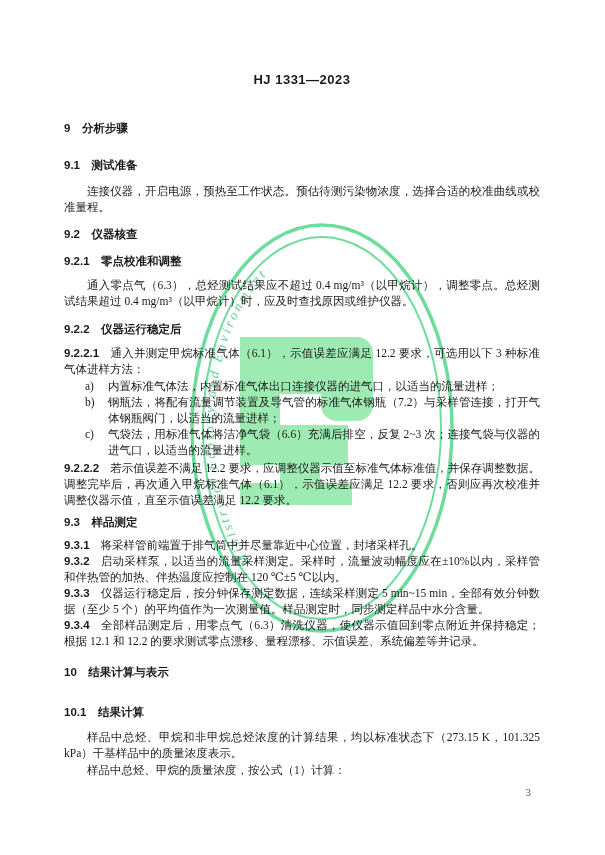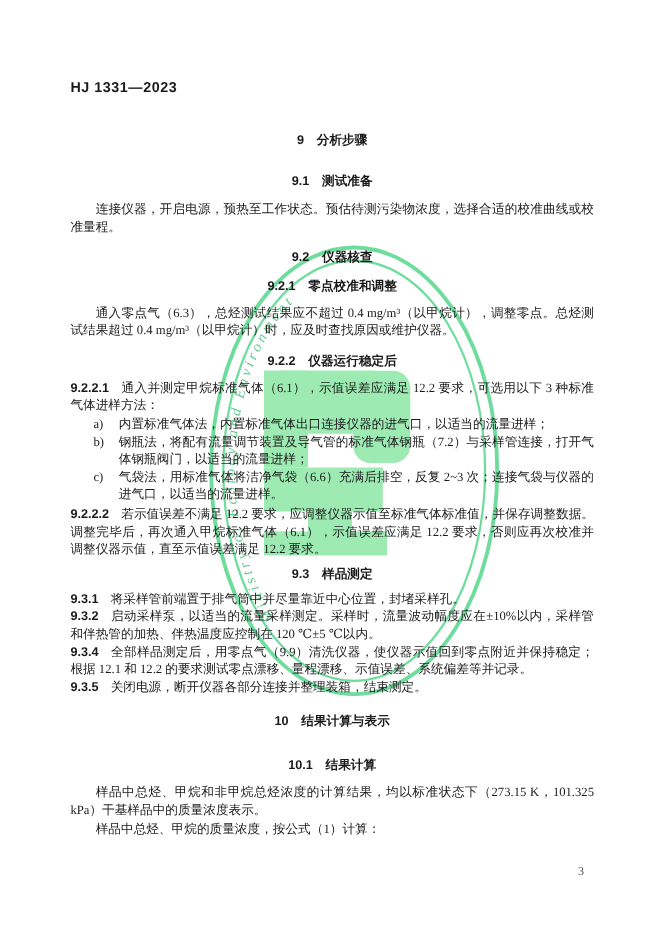--- a/index.html
+++ b/index.html
@@ -29,34 +29,34 @@
   
   .content{
     position:relative;
     z-index:1;
     padding:72px 65px 0 64px;
     font-size:11.5px;
     line-height:16px;
     text-align:justify;
   }
   .doc-header{
-    text-align:left;
+    text-align:center;
     font-family:"Liberation Sans","DejaVu Sans",sans-serif;
     font-weight:bold;
     font-size:13px;
     line-height:16px;
     letter-spacing:.5px;
   }
   .h{
     font-family:"Liberation Sans","DejaVu Sans",sans-serif;
     font-weight:bold;
     font-size:11.5px;
     line-height:16px;
     margin:0;
-    text-align:center;
+    text-align:left;
     white-space:pre-wrap;
   }
   p{margin:0;}
   .indent{text-indent:2em;}
   .clause{text-align:justify;}
   .clause .num{
     font-family:"Liberation Sans","DejaVu Sans",sans-serif;
     font-weight:bold;
     margin-right:11px;
     white-space:nowrap;
@@ -153,22 +153,22 @@
       </div>
     </div>
 
     <p class="clause mt-c2"><span class="num">9.2.2.2</span><span>若示值误差不满足 12.2 要求，应调整仪器示值至标准气体标准值，并保存调整数据。调整完毕后，再次通入甲烷标准气体（6.1），示值误差应满足 12.2 要求，否则应再次校准并调整仪器示值，直至示值误差满足 12.2 要求。</span></p>
 
     <h3 class="h mt-h93">9.3　样品测定</h3>
 
     <div class="mt-cl93">
       <p class="clause"><span class="num">9.3.1</span><span>将采样管前端置于排气筒中并尽量靠近中心位置，封堵采样孔。</span></p>
       <p class="clause"><span class="num">9.3.2</span><span>启动采样泵，以适当的流量采样测定。采样时，流量波动幅度应在±10%以内，采样管和伴热管的加热、伴热温度应控制在 120 ℃±5 ℃以内。</span></p>
-      <p class="clause"><span class="num">9.3.4</span><span>全部样品测定后，用零点气（9.9）清洗仪器，使仪器示值回到零点附近并保持稳定；根据 12.1 和 12.2 的要求测试零点漂移、量程漂移、示值误差、系统偏差等并记录。</span></p>
-      <p class="clause"><span class="num">9.3.5</span><span>关闭电源，断开仪器各部分连接并整理装箱，结束测定。</span></p>
+      <p class="clause"><span class="num">9.3.3</span><span>仪器运行稳定后，按分钟保存测定数据，连续采样测定 5 min~15 min，全部有效分钟数据（至少 5 个）的平均值作为一次测量值。样品测定时，同步测定样品中水分含量。</span></p>
+      <p class="clause"><span class="num">9.3.4</span><span>全部样品测定后，用零点气（6.3）清洗仪器，使仪器示值回到零点附近并保持稳定；根据 12.1 和 12.2 的要求测试零点漂移、量程漂移、示值误差、系统偏差等并记录。</span></p>
     </div>
 
     <h2 class="h mt-h10">10　结果计算与表示</h2>
 
     <h3 class="h mt-h101">10.1　结果计算</h3>
     <p class="indent mt-p101a">样品中总烃、甲烷和非甲烷总烃浓度的计算结果，均以标准状态下（273.15 K，101.325 kPa）干基样品中的质量浓度表示。</p>
     <p class="indent mt-p101b">样品中总烃、甲烷的质量浓度，按公式（1）计算：</p>
 
   </div>
 

